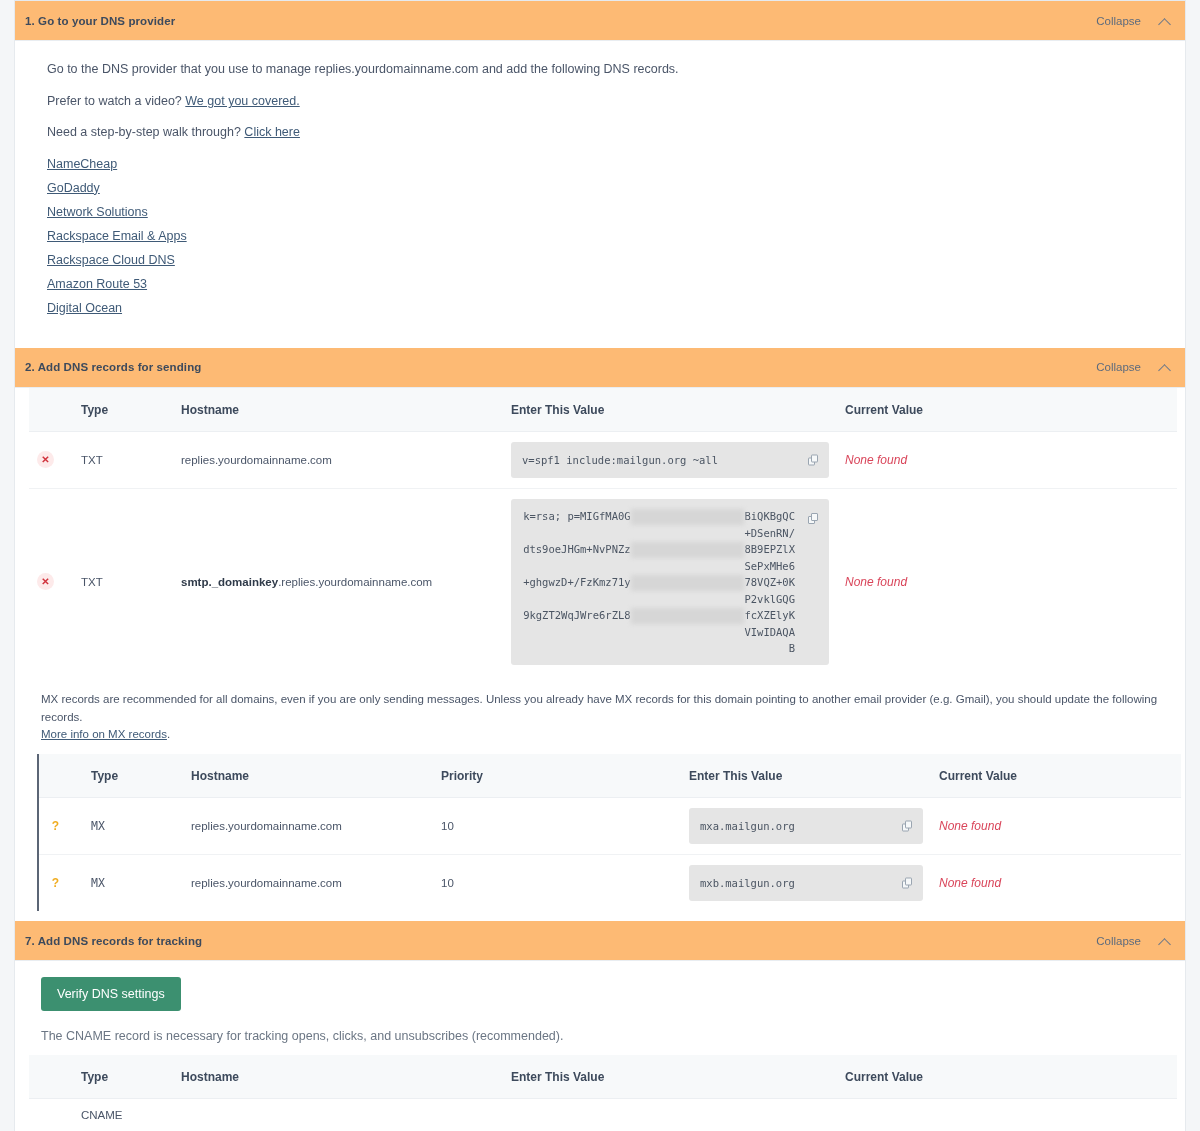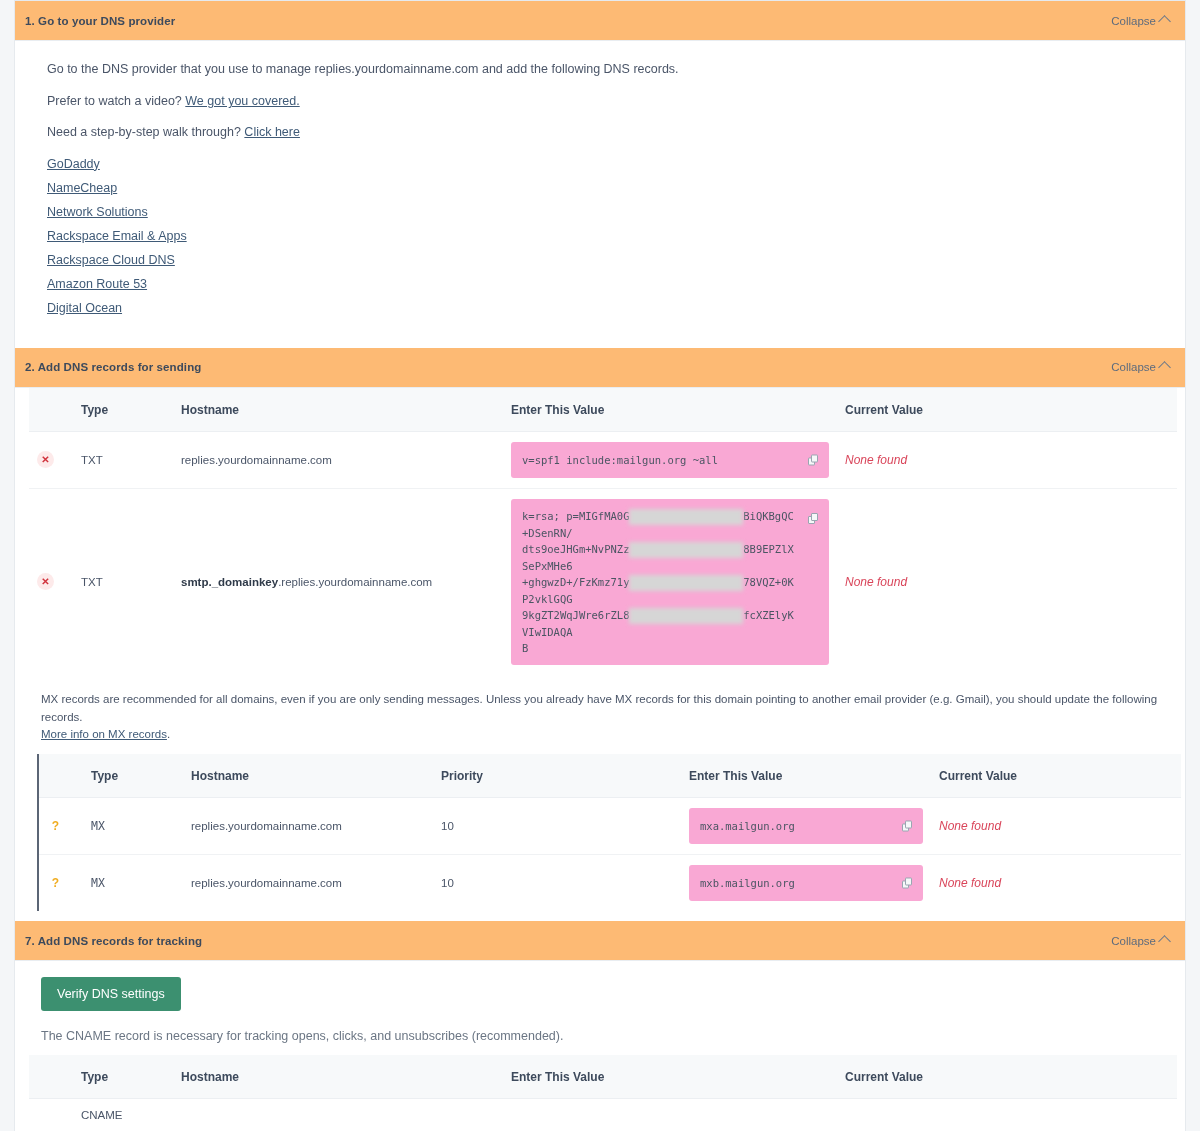--- a/index.html
+++ b/index.html
@@ -35,22 +35,22 @@
     background: #fdba74;
   }
   .sec-title {
     font-size: 11.5px;
     font-weight: bold;
     color: #3d4a5c;
     letter-spacing: 0.1px;
   }
   .collapse {
     display: flex;
-    align-items: flex-start;
-    gap: 4px;
+    align-items: flex-end;
+    gap: 19px;
     font-size: 11.5px;
     color: #5d6b7d;
     cursor: pointer;
   }
   .chev {
     display: inline-block;
     width: 9px; height: 9px;
     border-left: 1.6px solid #6b7889;
     border-top: 1.6px solid #6b7889;
     transform: rotate(45deg);
@@ -140,26 +140,27 @@
     line-height: 17px;
     font-size: 10px;
     font-weight: bold;
   }
   .sicon.err { background: #fdeaea; color: #d0323c; }
   .sicon.warn { background: #ffffff; color: #f0ad22; font-size: 12px; }
 
   
   .valbox {
     position: relative;
-    background: #f9a8d4;
+    background: #e5e5e5;
     border-radius: 3px;
     padding: 10px 34px 10px 11px;
     min-height: 36px;
     display: flex;
     align-items: center;
+    text-align: right;
   }
   .valbox.tall {
     display: block;
     padding: 9px 34px 9px 11px;
     line-height: 16px;
     word-break: break-all;
   }
   .copy-ico {
     position: absolute;
     top: 50%;
@@ -238,22 +239,22 @@
       <p>Go to the DNS provider that you use to manage replies.yourdomainname.com and add the following DNS records.</p>
       <p class="tight">
         <span>Prefer to watch a video?</span>
         <a class="lnk" href="#">We got you covered.</a>
       </p>
       <p class="tight">
         <span>Need a step-by-step walk through?</span>
         <a class="lnk" href="#">Click here</a>
       </p>
       <ul class="providers">
+        <li><a href="#">NameCheap</a></li>
         <li><a href="#">GoDaddy</a></li>
-        <li><a href="#">NameCheap</a></li>
         <li><a href="#">Network Solutions</a></li>
         <li><a href="#">Rackspace Email &amp; Apps</a></li>
         <li><a href="#">Rackspace Cloud DNS</a></li>
         <li><a href="#">Amazon Route 53</a></li>
         <li><a href="#">Digital Ocean</a></li>
       </ul>
     </div>
   </div>
 
   <div class="card">

